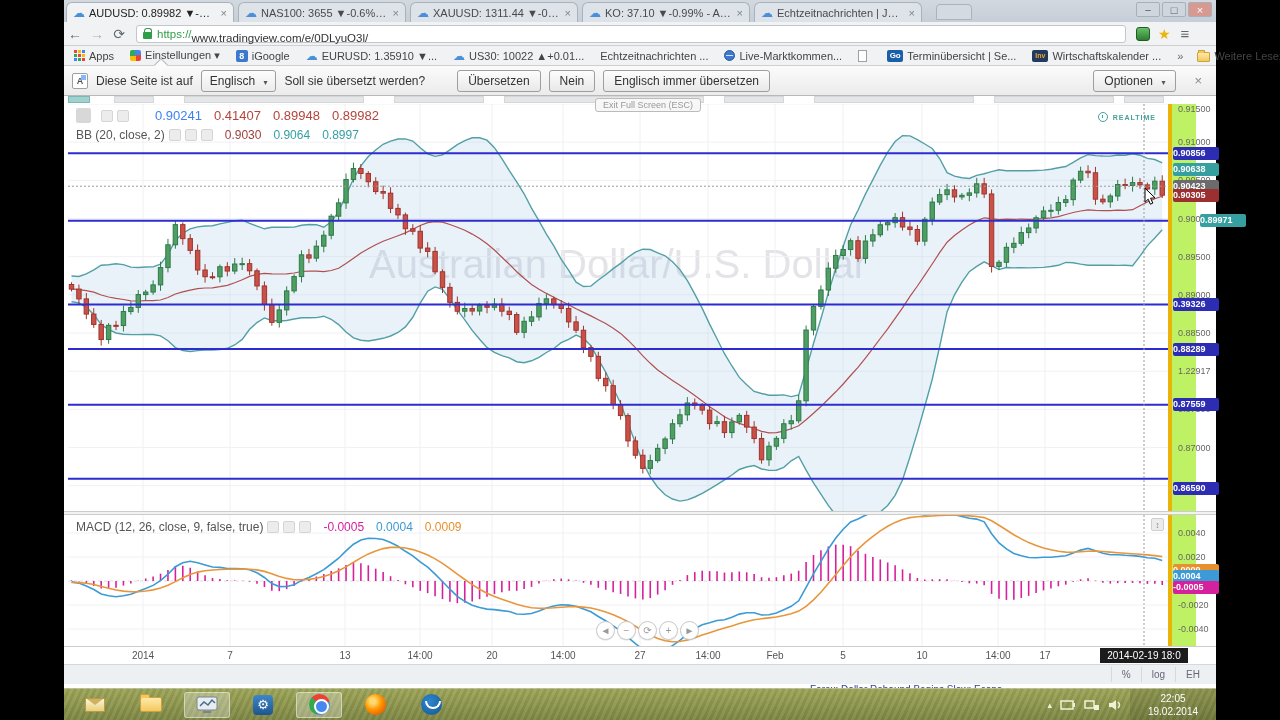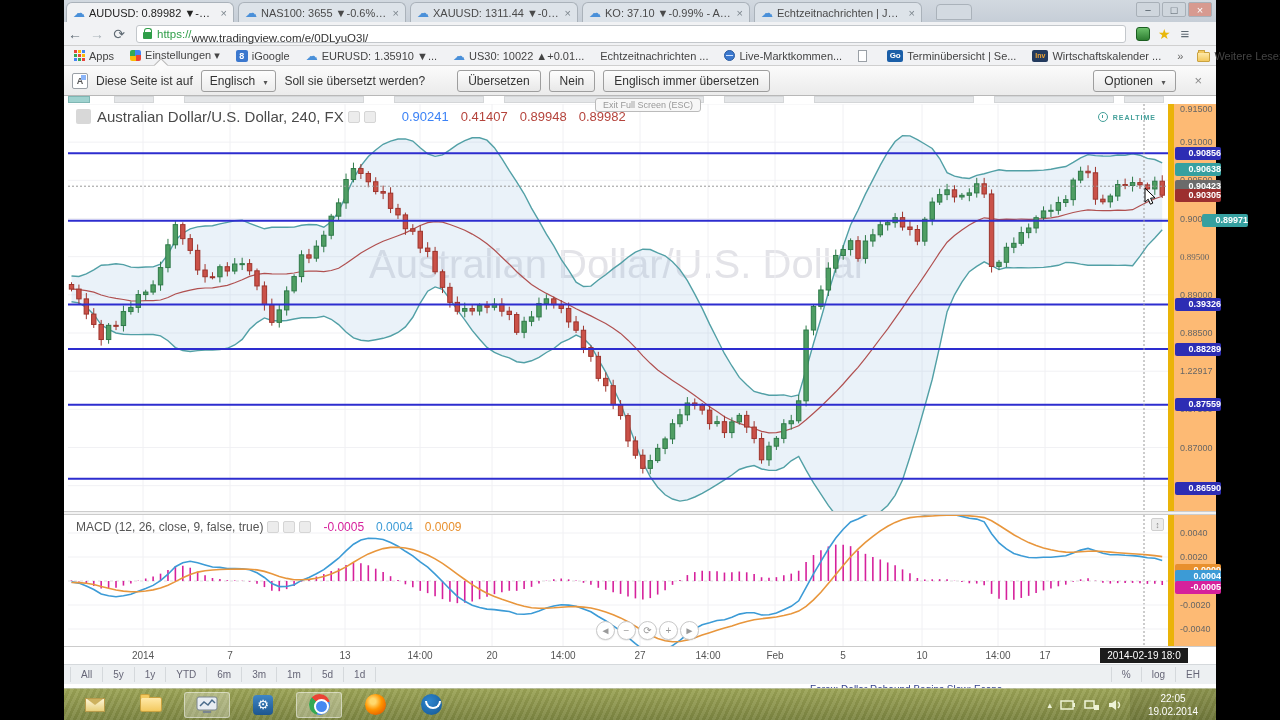--- a/index.html
+++ b/index.html
@@ -75,23 +75,23 @@
   .ohlc span{color:#b5443c;font-size:13px;margin-left:12px;}
   .bb-row{position:absolute;left:8px;top:24px;display:flex;align-items:center;font-size:12px;color:#555;}
   .bb-vals span{font-size:12px;margin-left:12px;}
   .macd-row{position:absolute;left:8px;top:5px;display:flex;align-items:center;font-size:12px;color:#555;}
   .realtime{position:absolute;right:12px;top:8px;display:flex;align-items:center;color:#44a09a;font-size:7px;font-weight:bold;letter-spacing:1px;}
   .rt-circ{width:10px;height:10px;border:1.5px solid #44a09a;border-radius:50%;margin-right:5px;position:relative;}
   .rt-circ::after{content:"";position:absolute;left:3px;top:1.5px;width:1.5px;height:3px;background:#44a09a;}
   .collapse-btn{position:absolute;right:4px;top:3px;width:13px;height:13px;background:#ececec;border:1px solid #cfcfcf;border-radius:2px;color:#888;font-size:9px;text-align:center;line-height:12px;}
   .pane-splitter{position:absolute;left:0;top:415px;width:1152px;height:4px;background:#f2f2f2;border-top:1px solid #ccc;border-bottom:1px solid #ccc;}
   
-  .axis-col{position:absolute;left:1104px;width:48px;background:#fdba74;border-left:6px solid #eab308;}
+  .axis-col{position:absolute;left:1104px;width:28px;background:#bef264;border-left:4px solid #eab308;}
   .axis-tick{position:absolute;left:6px;font-size:9px;color:#666;}
-  .axis-badge{position:absolute;left:1px;width:46px;height:13px;border-radius:2px;color:#fff;font-size:9px;font-weight:bold;text-align:right;line-height:13px;}
+  .axis-badge{position:absolute;left:1px;width:46px;height:13px;border-radius:2px;color:#fff;font-size:9px;font-weight:bold;text-align:left;line-height:13px;}
   
   .navcircles{position:absolute;left:528px;top:106px;display:flex;gap:2px;}
   .ncirc{width:19px;height:19px;border-radius:50%;background:#fff;border:1px solid #c9c9c9;color:#9a9a9a;font-size:10px;text-align:center;line-height:17px;box-shadow:0 1px 1px rgba(0,0,0,0.08);}
   
   .timeaxis{position:absolute;left:0;top:550px;width:1152px;height:18px;background:#fff;border-top:1px solid #ccc;}
   .t-label{position:absolute;top:3px;font-size:10px;color:#555;transform:translateX(-50%);text-align:center;}
   .date-badge{position:absolute;left:1036px;top:1px;width:88px;height:15px;background:#1c1c1c;color:#fff;font-size:10px;text-align:center;line-height:15px;}
   .rangebar{position:absolute;left:0;top:568px;width:1152px;height:20px;background:#edf0f2;border-top:1px solid #d5d9dc;display:flex;align-items:center;font-size:10px;color:#667;}
   .rbtn{padding:2px 10px;border-right:1px solid #d5d9dc;}
   .rbtn:first-child{border-left:1px solid #d5d9dc;margin-left:6px;}
@@ -591,42 +591,52 @@
           <line x1="0" y1="200.53435114503827" x2="1100" y2="200.53435114503827" stroke="#2d2dcf" stroke-width="2"></line>
           <line x1="0" y1="245.11450381679447" x2="1100" y2="245.11450381679447" stroke="#2d2dcf" stroke-width="2"></line>
           <line x1="0" y1="300.839694656489" x2="1100" y2="300.839694656489" stroke="#2d2dcf" stroke-width="2"></line>
           <line x1="0" y1="374.8091603053437" x2="1100" y2="374.8091603053437" stroke="#2d2dcf" stroke-width="2"></line>
           <line x1="0" y1="82.2137404580157" x2="1100" y2="82.2137404580157" stroke="#999" stroke-width="1" stroke-dasharray="2,2"></line>
           <line x1="1076" y1="0" x2="1076" y2="407" stroke="#999" stroke-width="1" stroke-dasharray="2,2"></line>
           <path d="M1077 84.2137404580157 l0 14 l3.2 -3 l2.2 5 l2.4 -1.1 l-2.2 -4.9 l4.4 -0.4 Z" fill="#fff" stroke="#000" stroke-width="1"></path>
         </svg>
       <div class="chart-header">
         <span class="sym-icon"></span>
-        <span>Australian Dollar/U.S. Dollar, 240, FX</span>
         <span class="mini-btn"></span>
         <span class="mini-btn"></span>
         <span class="ohlc">
             <span style="color: #3b82f6;">0.90241</span>
             <span style="color: rgb(181, 68, 60);">0.41407</span>
             <span style="color: rgb(181, 68, 60);">0.89948</span>
             <span style="color: rgb(181, 68, 60);">0.89982</span>
           </span>
       </div>
+      <div class="bb-row">
+        <span>BB (20, close, 2)</span>
+        <span class="mini-btn"></span>
+        <span class="mini-btn"></span>
+        <span class="mini-btn"></span>
+        <span class="bb-vals" style="display:flex;">
+            <span style="color: rgb(156, 63, 57);">0.9030</span>
+            <span style="color: rgb(54, 160, 160);">0.9064</span>
+            <span style="color: rgb(54, 160, 160);">0.8997</span>
+          </span>
+      </div>
       <div class="realtime">
         <span class="rt-circ"></span>
         <span>REALTIME</span>
       </div>
     </div>
 
     <div class="axis-col" style="top:8px;height:407px;" id="price-axis">
         <div class="axis-tick" style="top: 0px;">0.91500</div>
         <div class="axis-tick" style="top: 33.1679px;">0.91000</div>
         <div class="axis-tick" style="top: 71.3359px;">0.90500</div>
         <div class="axis-tick" style="top: 109.504px;">0.90000</div>
-        <div class="axis-tick" style="top: 147.672px; font-family: Liberation Serif, serif;">0.89500</div>
+        <div class="axis-tick" style="top: 147.672px;">0.89500</div>
         <div class="axis-tick" style="top: 185.84px;">0.89000</div>
         <div class="axis-tick" style="top: 224.008px;">0.88500</div>
         <div class="axis-tick" style="top: 262.176px;">1.22917</div>
         <div class="axis-tick" style="top: 300.344px;">0.87500</div>
         <div class="axis-tick" style="top: 338.511px;">0.87000</div>
         <div class="axis-tick" style="top: 376.679px;">0.86500</div>
         <div class="axis-badge" style="top: 42.6603px; background: rgb(45, 45, 180);">0.90856</div>
         <div class="axis-badge" style="top: 59.3015px; background: rgb(54, 160, 160);">0.90638</div>
         <div class="axis-badge" style="top: 75.7137px; background: rgb(107, 107, 107);">0.90423</div>
         <div class="axis-badge" style="top: 84.7214px; background: rgb(156, 47, 47);">0.90305</div>
@@ -843,31 +853,20 @@
         <div class="axis-badge" style="top: 54.7px; background: rgb(60, 155, 214);">0.0004</div>
         <div class="axis-badge" style="top: 65.5px; background: rgb(214, 33, 156);">-0.0005</div>
       </div>
 
     <div class="timeaxis">
       <span><span class="t-label" style="left: 79px;">2014</span><span class="t-label" style="left: 166px;">7</span><span class="t-label" style="left: 281px;">13</span><span class="t-label" style="left: 356px;">14:00</span><span class="t-label" style="left: 428px;">20</span><span class="t-label" style="left: 499px;">14:00</span><span class="t-label" style="left: 576px;">27</span><span class="t-label" style="left: 644px;">14:00</span><span class="t-label" style="left: 711px;">Feb</span><span class="t-label" style="left: 779px;">5</span><span class="t-label" style="left: 858px;">10</span><span class="t-label" style="left: 934px;">14:00</span><span class="t-label" style="left: 981px;">17</span></span>
       <div class="date-badge">2014-02-19 18:0</div>
     </div>
 
     <div class="rangebar">
-      <span style="display:flex;">
-          <span class="rbtn">All</span>
-          <span class="rbtn">5y</span>
-          <span class="rbtn">1y</span>
-          <span class="rbtn">YTD</span>
-          <span class="rbtn">6m</span>
-          <span class="rbtn">3m</span>
-          <span class="rbtn">1m</span>
-          <span class="rbtn">5d</span>
-          <span class="rbtn">1d</span>
-        </span>
       <div class="rright">
           <span class="rbtn">%</span>
           <span class="rbtn">log</span>
           <span class="rbtn">EH</span>
         </div>
     </div>
 
     <div class="newsline">Forex: Dollar Rebound Begins Slow; Econo</div>
   </div>
 

